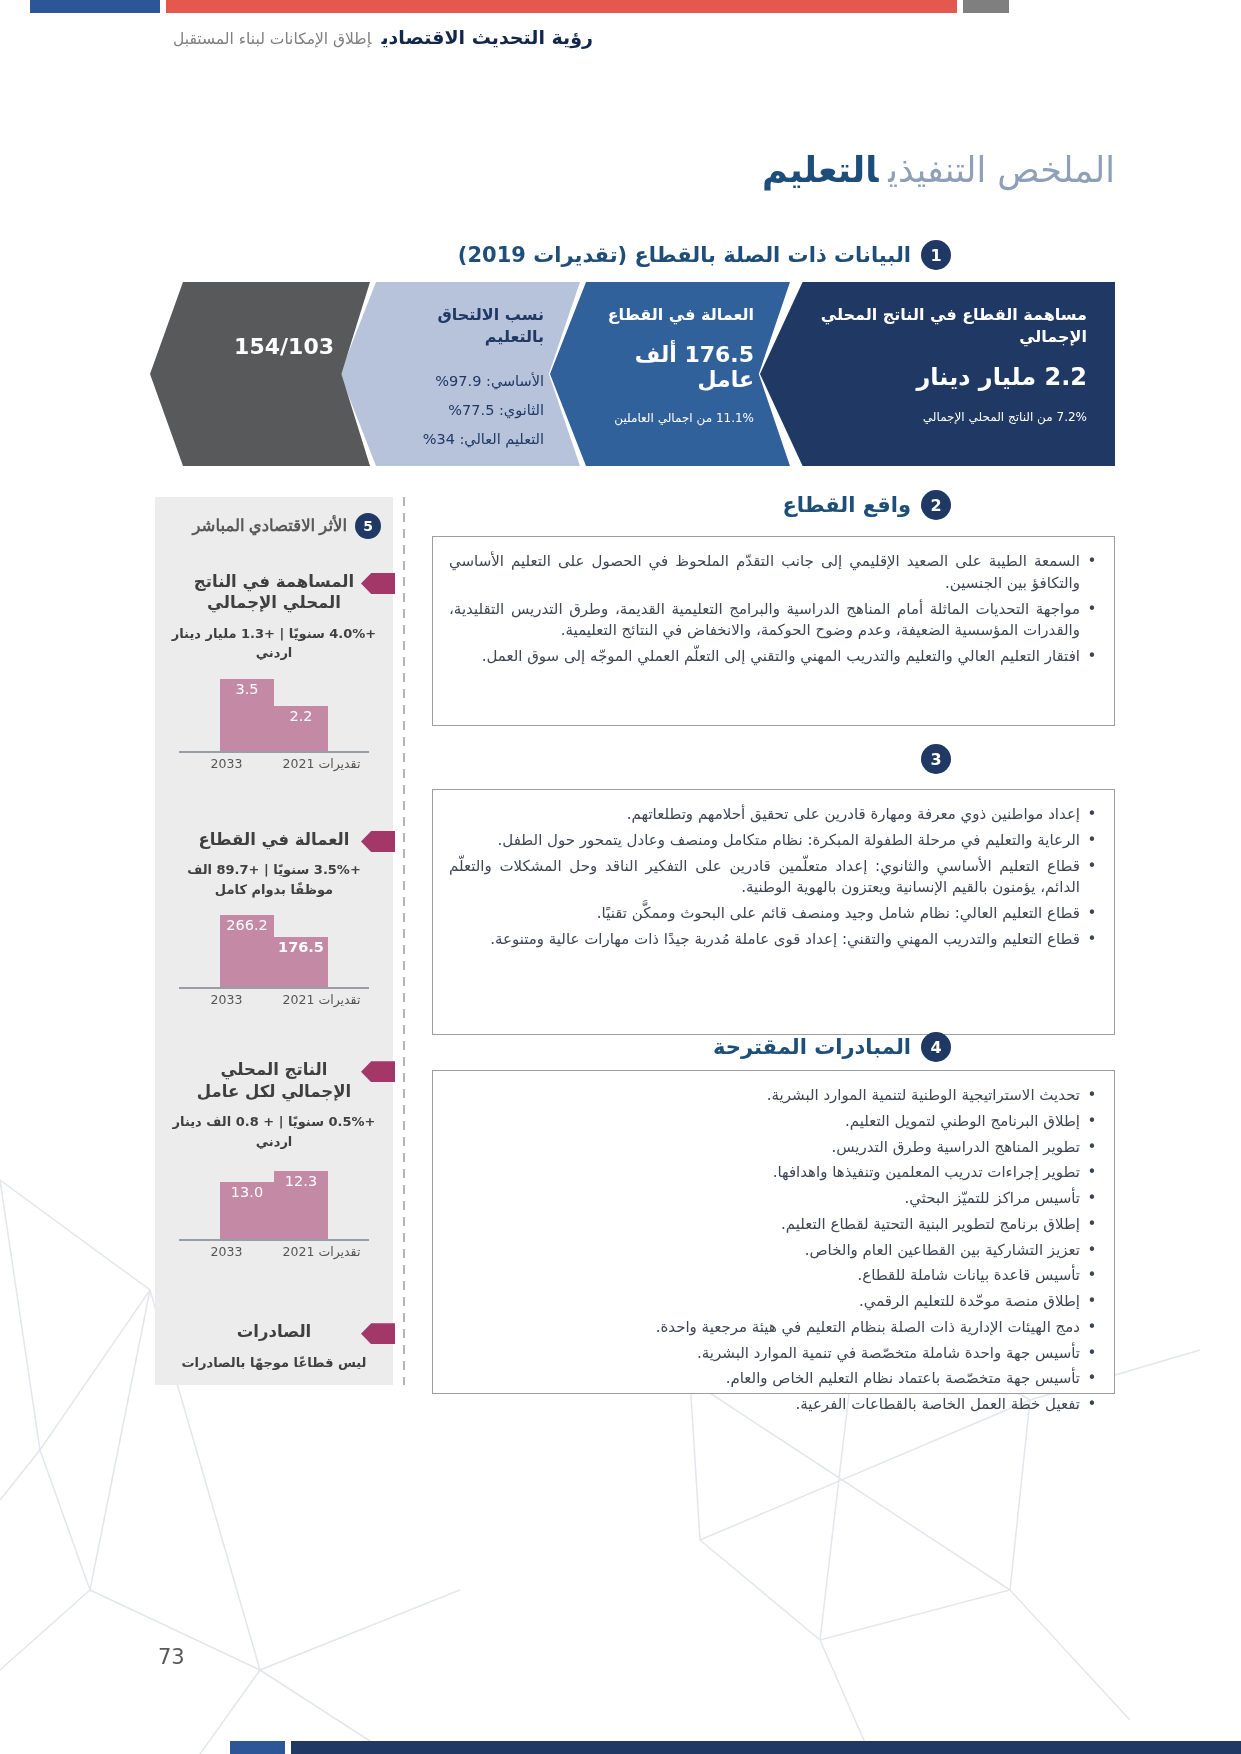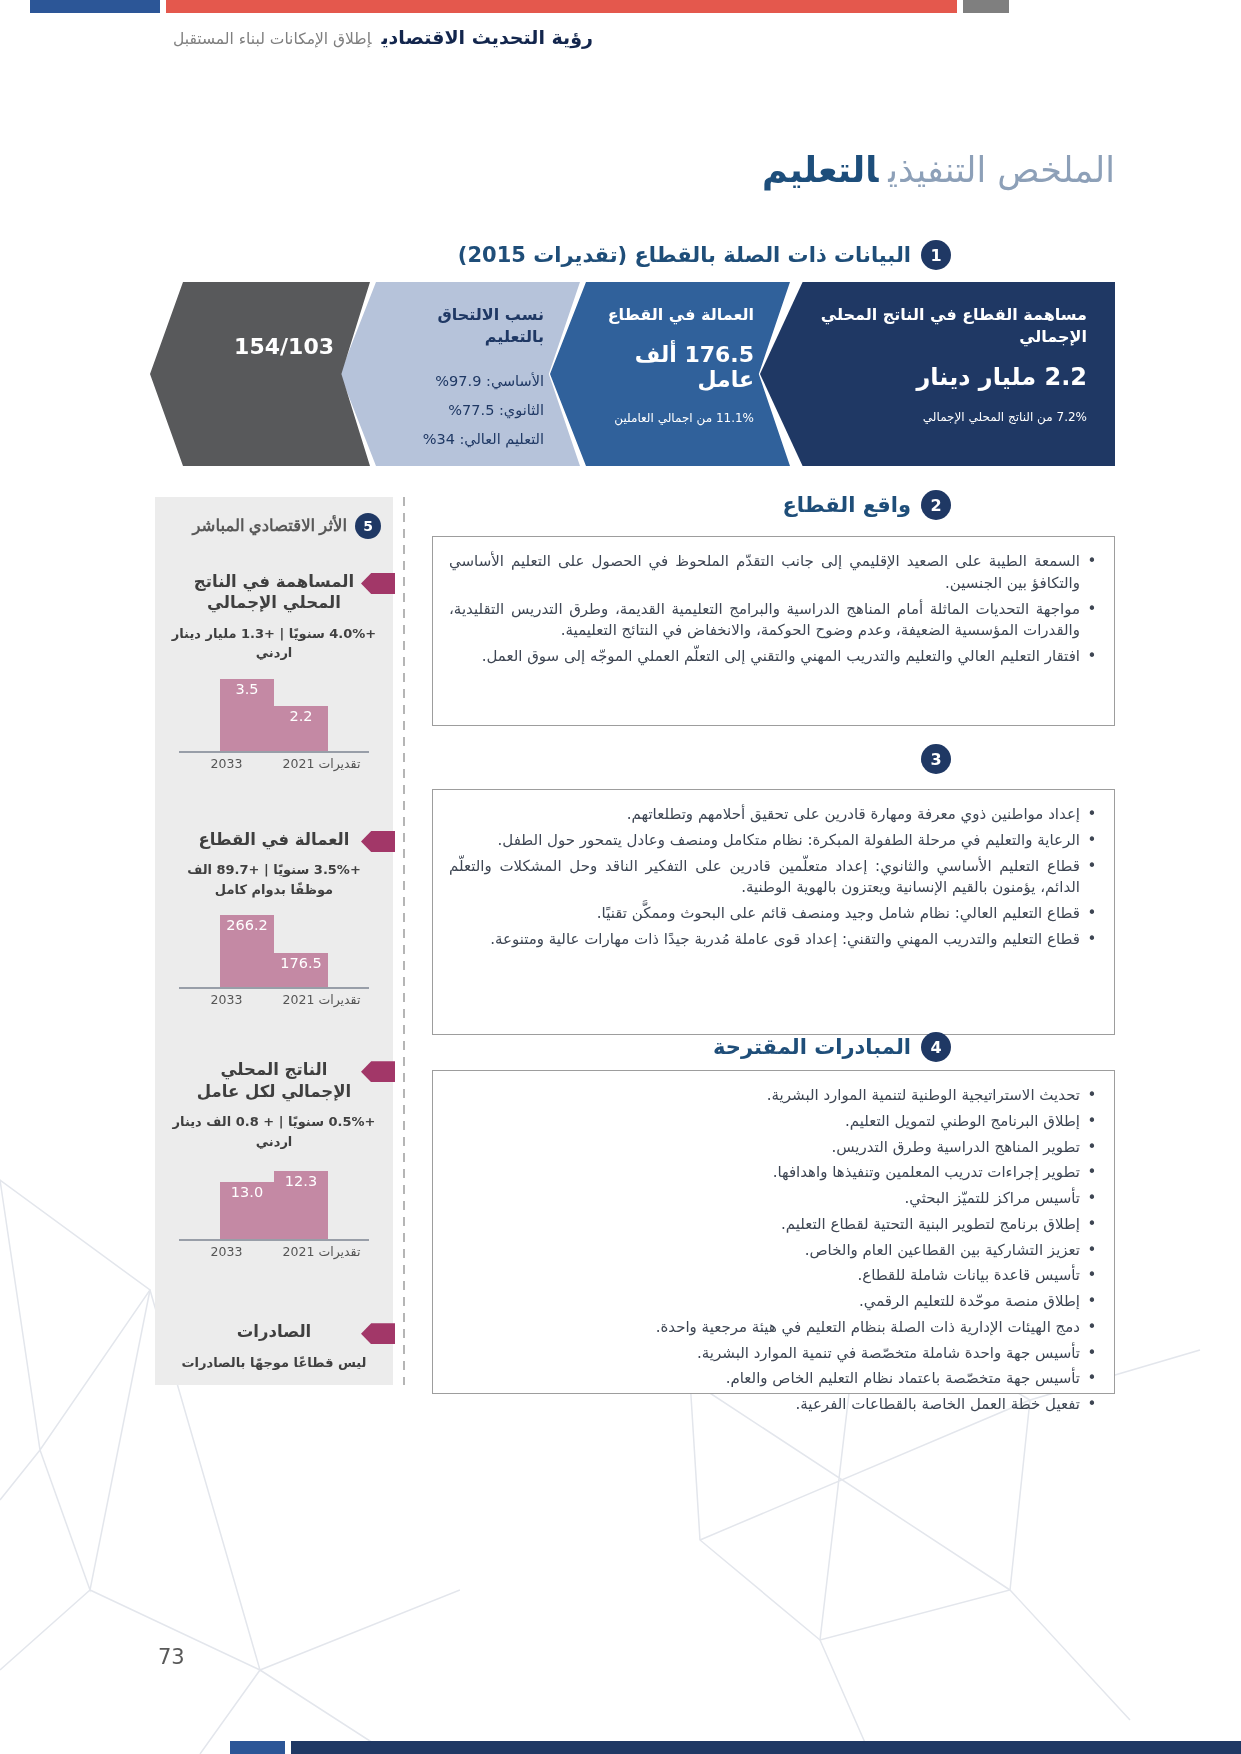--- a/index.html
+++ b/index.html
@@ -144,21 +144,21 @@
 <div class="brand">
   <span class="brand-bold">رؤية التحديث الاقتصادي</span><span class="brand-tag">إطلاق الإمكانات لبناء المستقبل</span>
 </div>
 
 <div class="page-title">
   <span class="title-prefix">الملخص التنفيذي</span><span class="title-main">التعليم</span>
 </div>
 
 <div class="sec-head" style="top:240px;">
   <div class="num-circle">1</div>
-  <div class="sec-title">البيانات ذات الصلة بالقطاع (تقديرات 2015)</div>
+  <div class="sec-title">البيانات ذات الصلة بالقطاع (تقديرات 2019)</div>
 </div>
 
 <div class="kpis">
   <div class="chev chev1">
     <div class="chev-inner">
       <div class="chev-title">مساهمة القطاع في الناتج المحلي الإجمالي</div>
       <div class="chev-value">2.2 مليار دينار</div>
       <div class="chev-note">7.2% من الناتج المحلي الإجمالي</div>
     </div>
   </div>
@@ -314,21 +314,21 @@
     </div>
   </div>
 
   <div class="impact-block blk2">
     <div class="ribbon"></div>
     <div class="impact-heading">العمالة في القطاع</div>
     <div class="impact-stat">+3.5% سنويًا | +89.7 الف موظفًا بدوام كامل</div>
     <div class="mini-chart">
       <div class="bars">
           <div class="bar" style="height: 72px;">266.2</div>
-          <div class="bar" style="height: 34px;">176.5</div>
+          <div class="bar" style="height: 50px; font-weight: bold;">176.5</div>
         </div>
       <div class="labels">
           <div class="bar-label">2033</div>
           <div class="bar-label">تقديرات 2021</div>
         </div>
     </div>
   </div>
 
   <div class="impact-block blk3">
     <div class="ribbon"></div>

